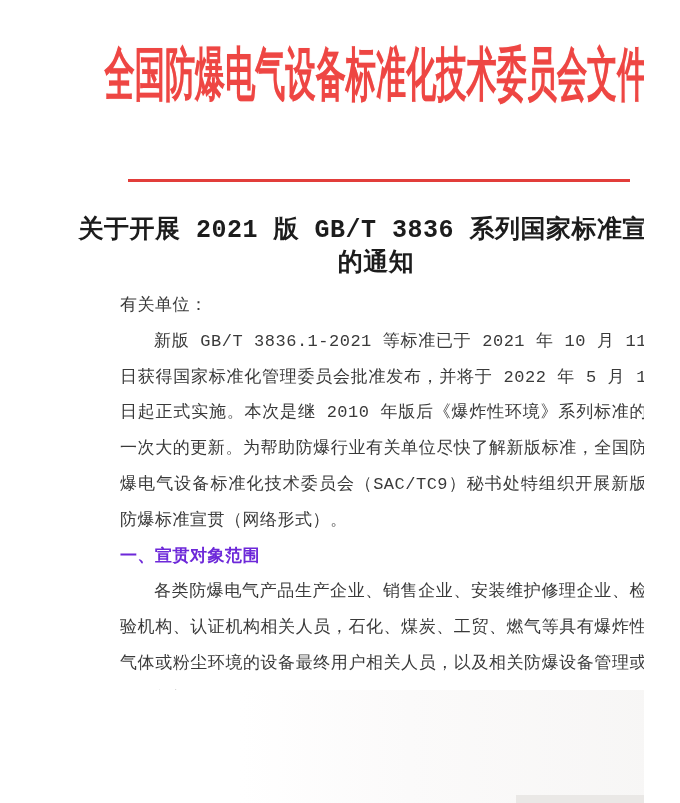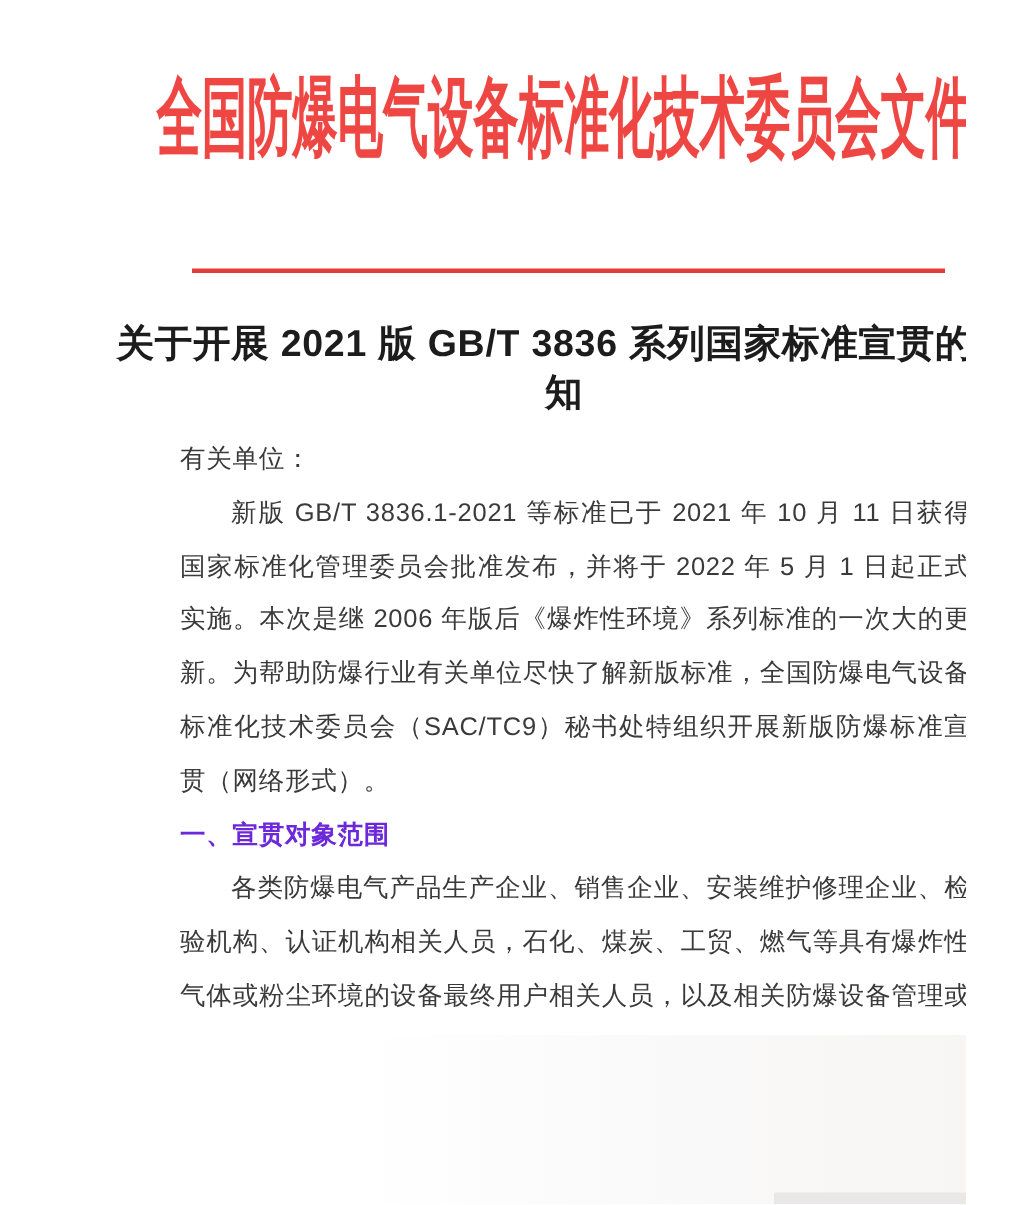--- a/index.html
+++ b/index.html
@@ -7,21 +7,21 @@
     padding: 0;
     background: #ffffff;
   }
   .page {
     position: relative;
     width: 608px;
     height: 803px;
     margin: 0 auto;
     background: #ffffff;
     overflow: hidden;
-    font-family: Liberation Sans, sans-serif;
+    font-family: Liberation Mono, monospace;
   }
   
   .scan-shade-lower {
     position: absolute;
     left: 0; top: 690px;
     width: 680px; height: 113px;
     background: linear-gradient(90deg, #ffffff 0%, #ffffff 30%, #fbfafa 55%, #f6f5f4 100%);
     pointer-events: none;
   }
   .scan-shade-strip {
@@ -130,21 +130,21 @@
     <div class="letterhead-text">全国防爆电气设备标准化技术委员会文件</div>
   </div>
 
 
   <div class="red-line"></div>
 
   <h1 class="notice-title">关于开展 2021 版 GB/T 3836 系列国家标准宣贯的通知</h1>
 
   <div class="body-block">
     <p class="salutation">有关单位：</p>
-    <p class="para-indent">新版 GB/T 3836.1-2021 等标准已于 2021 年 10 月 11 日获得国家标准化管理委员会批准发布，并将于 2022 年 5 月 1 日起正式实施。本次是继 2006 年版后《爆炸性环境》系列标准的一次大的更新。为帮助防爆行业有关单位尽快了解新版标准，全国防爆电气设备标准化技术委员会（SAC/TC9）秘书处特组织开展新版防爆标准宣贯（网络形式）。</p>
+    <p class="para-indent">新版 GB/T 3836.1-2021 等标准已于 2021 年 10 月 11 日获得国家标准化管理委员会批准发布，并将于 2022 年 5 月 1 日起正式实施。本次是继 2010 年版后《爆炸性环境》系列标准的一次大的更新。为帮助防爆行业有关单位尽快了解新版标准，全国防爆电气设备标准化技术委员会（SAC/TC9）秘书处特组织开展新版防爆标准宣贯（网络形式）。</p>
     <p class="section-heading">一、宣贯对象范围</p>
     <p class="para-indent">各类防爆电气产品生产企业、销售企业、安装维护修理企业、检验机构、认证机构相关人员，石化、煤炭、工贸、燃气等具有爆炸性气体或粉尘环境的设备最终用户相关人员，以及相关防爆设备管理或监管部门的人员。</p>
   </div>
 
   <div class="page-number">1</div>
 
   <div class="scan-shade-lower"></div>
   <div class="scan-shade-strip"></div>
 
 </div>

